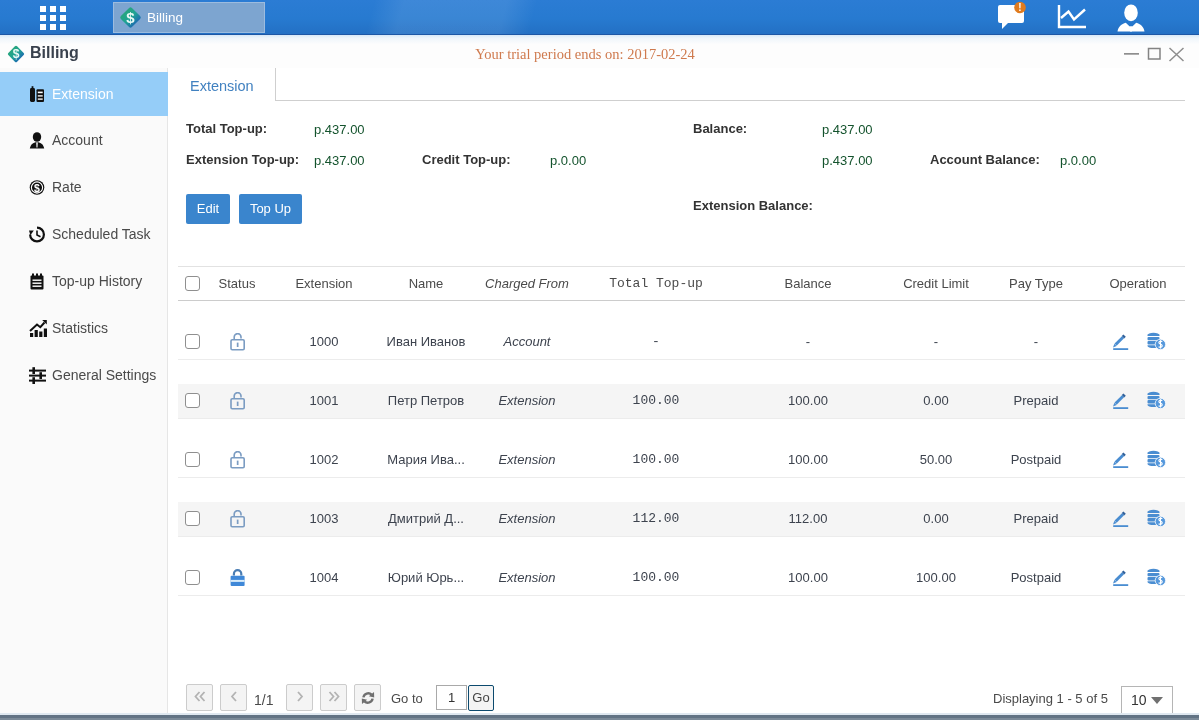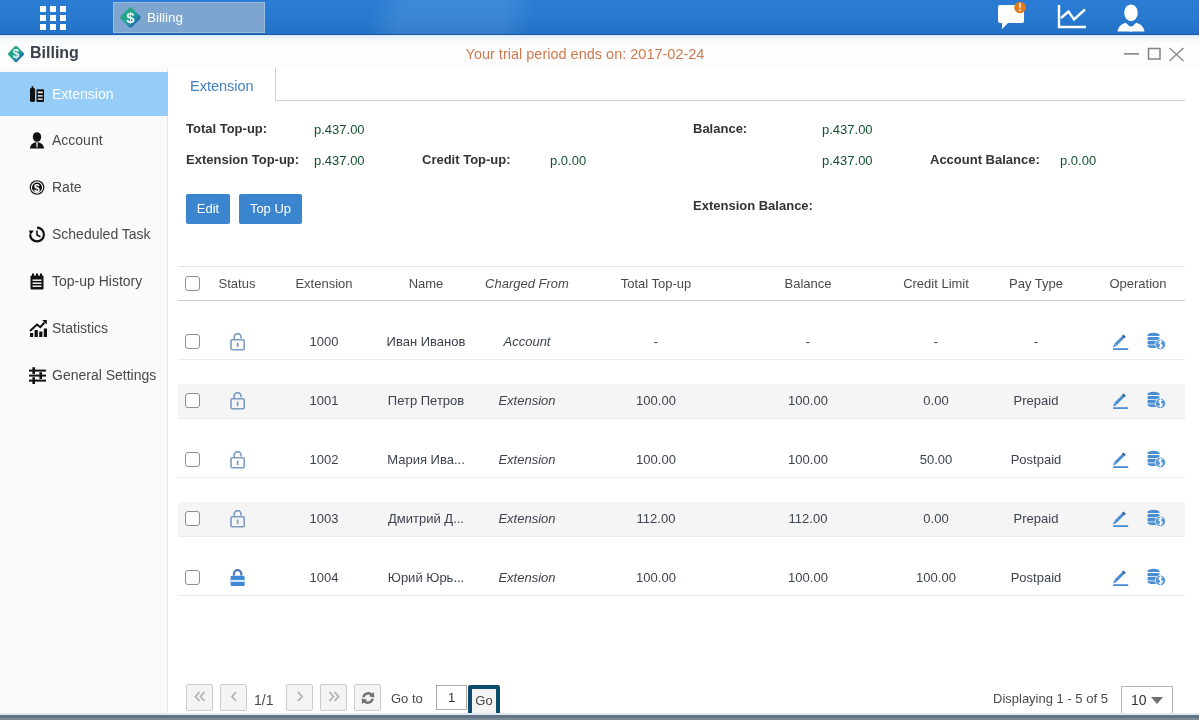--- a/index.html
+++ b/index.html
@@ -6,21 +6,21 @@
   body{width:1199px;height:720px;overflow:hidden;font-family:"Liberation Sans",sans-serif;background:#fff;}
   .abs{position:absolute;}
   #root{position:relative;width:1199px;height:720px;}
   
   #topbar{left:0;top:0;width:1199px;height:34px;background:linear-gradient(105deg, rgba(255,255,255,0) 31%, rgba(255,255,255,0.09) 33.5%, rgba(255,255,255,0.09) 42%, rgba(255,255,255,0) 44.5%),linear-gradient(180deg,#2b7cd4 0%,#277ad0 55%,#2370c4 100%);border-bottom:1px solid #1d57a5;}
   #apptab{left:113px;top:2px;width:150px;height:29px;background:#7da5d0;border:1px solid #9cbcdf;}
   #apptab .txt{position:absolute;left:33px;top:7px;color:#fff;font-size:13.5px;}
   
   #titlebar{left:0;top:35px;width:1199px;height:33px;background:linear-gradient(180deg,#d7e8f7 0%,#eef5fb 9%,#fdfdfd 28%,#fdfdfd 100%);border-bottom:1px solid #d5d5d5;}
   #billingtitle{left:30px;top:44px;font-size:16px;font-weight:bold;color:#39414d;}
-  #trial{left:0px;top:46px;width:1170px;text-align:center;font-size:14.5px;color:#cf7a4e;}
+  #trial{left:0px;top:46px;width:1170px;text-align:center;font-size:14.5px;color:#cf7a4e;font-family:Liberation Serif, serif;}
   
   #sidebar{left:0;top:68px;width:167px;height:646px;background:#fafafa;border-right:1px solid #e6e6e6;}
   .sideitem{position:absolute;left:0;width:168px;height:44px;line-height:44px;font-size:14px;color:#4a4a4a;}
   .sideitem.sel{background:#95cdf8;color:#fff;}
   .sideitem .lbl{position:absolute;left:52px;top:0;}
   .sideitem svg{position:absolute;left:29px;top:14px;}
   .sideitem.sel svg, .sideitem svg{top:14px;}
   
   #tabstrip{left:168px;top:68px;width:1031px;height:33px;background:#fff;}
   #tabline{left:275px;top:100px;width:910px;height:0px;border-bottom:1px solid #cfcfcf;}
@@ -29,36 +29,36 @@
   
   .blbl{font-size:13px;font-weight:bold;color:#333;}
   .bval{font-size:13px;color:#14532d;}
   
   .bluebtn{position:absolute;background:#3a85cd;color:#fff;font-size:13px;text-align:center;border-radius:2px;line-height:29px;height:30px;}
   
   #tbl{left:178px;top:242px;width:1007px;}
   .trow{position:relative;display:flex;width:1007px;margin-top:24px;}
   .cell{flex:none;box-sizing:border-box;text-align:center;font-size:13px;color:#3d434e;white-space:nowrap;overflow:hidden;}
   .c1{width:30px;} .c2{width:58px;} .c3{width:116px;} .c4{width:88px;}
-  .c5{width:114px;font-style:italic;} .c6{width:144px;} .c7{width:160px;} .c8{width:96px;}
+  .c5{width:114px;font-style:italic;} .c6{width:144px;font-family:Liberation Mono, monospace;} .c7{width:160px;} .c8{width:96px;}
   .c9{width:104px;} .c10{width:97px;padding-left:3px;}
   #thead{height:33px;line-height:33px;border-top:1px solid #e2e2e2;border-bottom:1px solid #cccccc;color:#4a4a4a;}
   #thead .cell{font-size:13px;color:#4a4a4a;}
   .drow{height:34px;line-height:34px;}
   .drow.odd{background:#f5f5f5;}
   .drow{border-bottom:1px solid #ececec;}
   .cbx{display:inline-block;width:13px;height:13px;border:1px solid #8f8f8f;border-radius:3px;background:#fff;vertical-align:middle;margin-top:-3px;}
   .icostatus{display:inline-block;vertical-align:middle;margin-top:5px;}
   .opico{display:inline-block;vertical-align:middle;margin-top:4px;}
   
   .pgbtn{position:absolute;top:684px;width:25px;height:25px;background:#f4f4f4;border:1px solid #cccccc;border-radius:2px;text-align:center;}
   .pgbtn svg{margin-top:6px;}
   .ptext{position:absolute;font-size:13px;color:#4a4a4a;}
   #goinput{position:absolute;left:436px;top:685px;width:29px;height:23px;border:1px solid #a9a9a9;background:#fff;font-size:13px;color:#333;text-align:center;line-height:23px;}
-  #gobtn{position:absolute;left:468px;top:685px;width:24px;height:24px;background:#f4f4f4;border:4px solid #0c4a6e;border-radius:2px;font-size:13px;color:#444;text-align:center;line-height:24px;}
+  #gobtn{position:absolute;left:468px;top:685px;width:24px;height:24px;background:#f4f4f4;border:1px solid #0c4a6e;border-radius:2px;font-size:13px;color:#444;text-align:center;line-height:24px;}
   #pagesel{position:absolute;left:1121px;top:686px;width:50px;height:26px;border:1px solid #b5b5b5;background:#fff;}
   #pagesel .num{position:absolute;left:9px;top:5px;font-size:14px;color:#333;}
   #pagesel .tri{position:absolute;left:29px;top:10px;width:0;height:0;border-left:6px solid transparent;border-right:6px solid transparent;border-top:7px solid #707070;}
   
   #bstrip1{left:0;top:713px;width:1199px;height:2px;background:#dfe8f0;}
   #bstrip2{left:0;top:715px;width:1199px;height:3px;background:#627384;}
   #bstrip3{left:0;top:718px;width:1199px;height:2px;background:#7b8a98;}
 </style>
 </head>
 <body>

